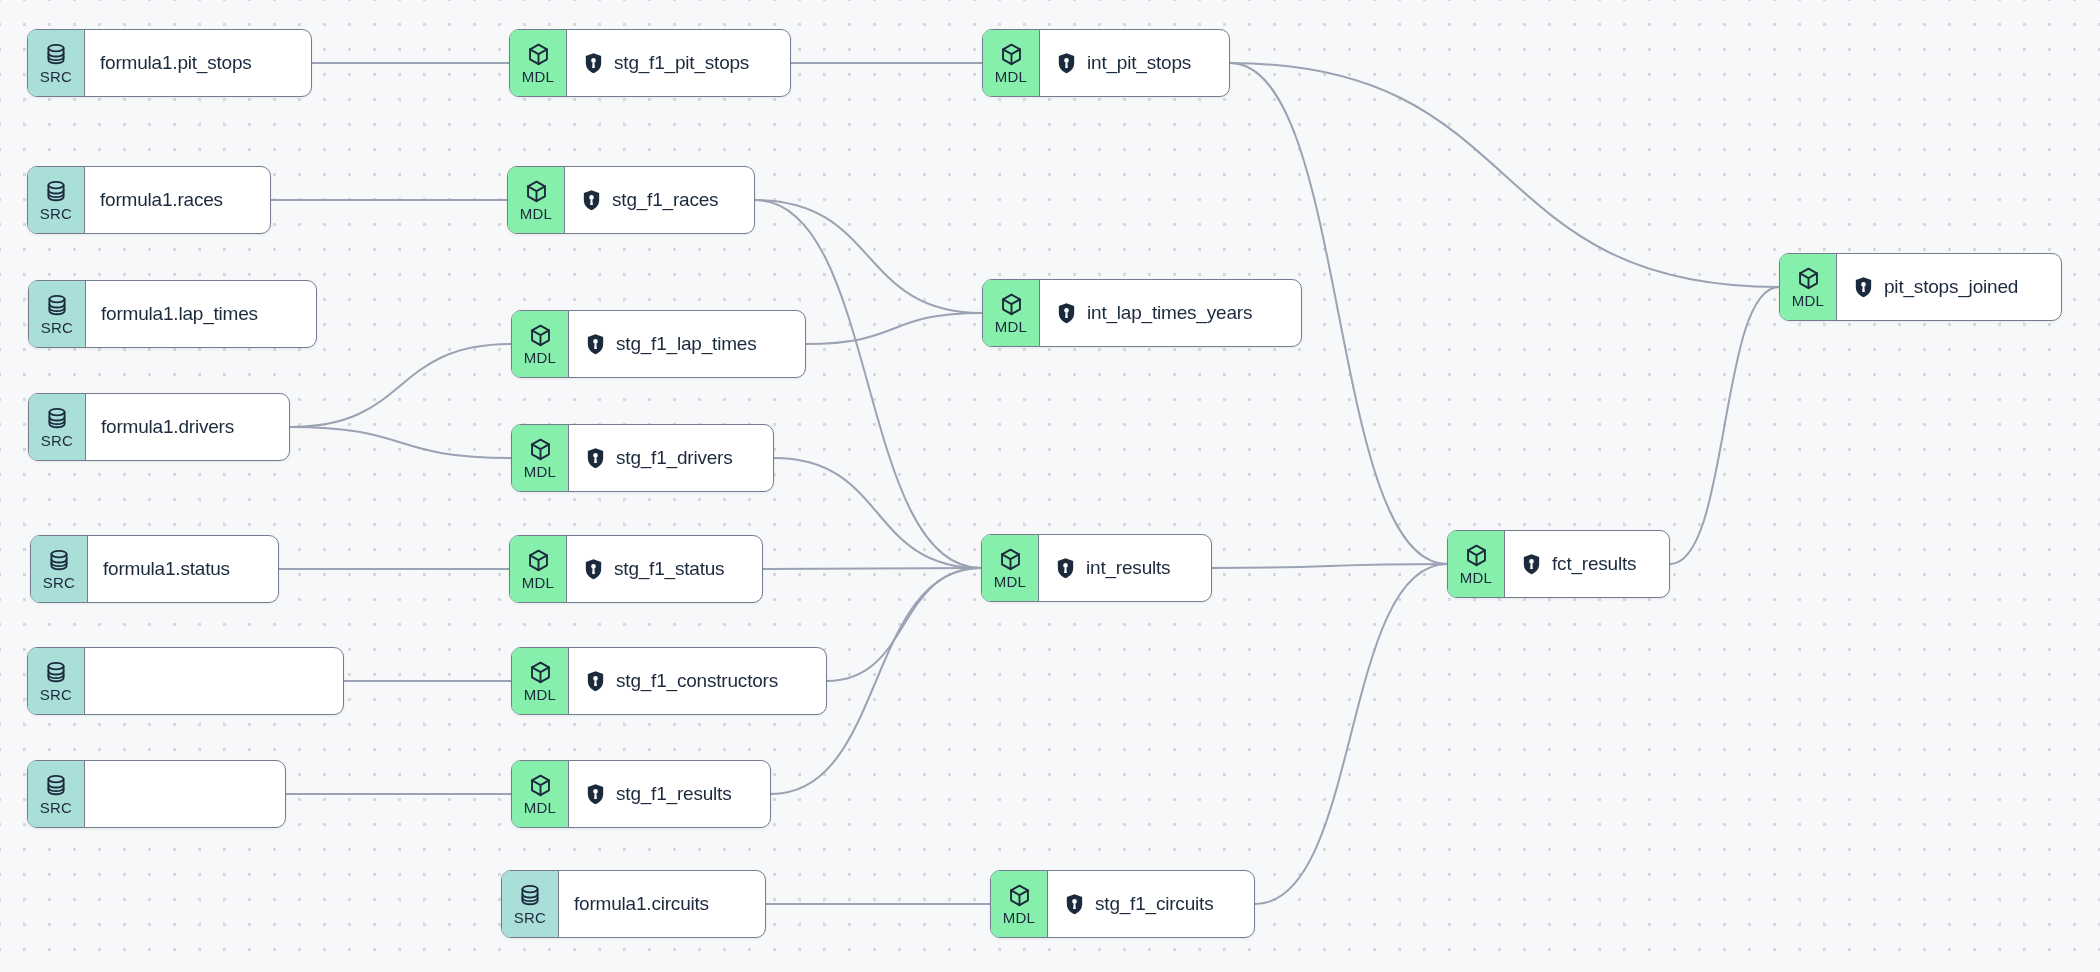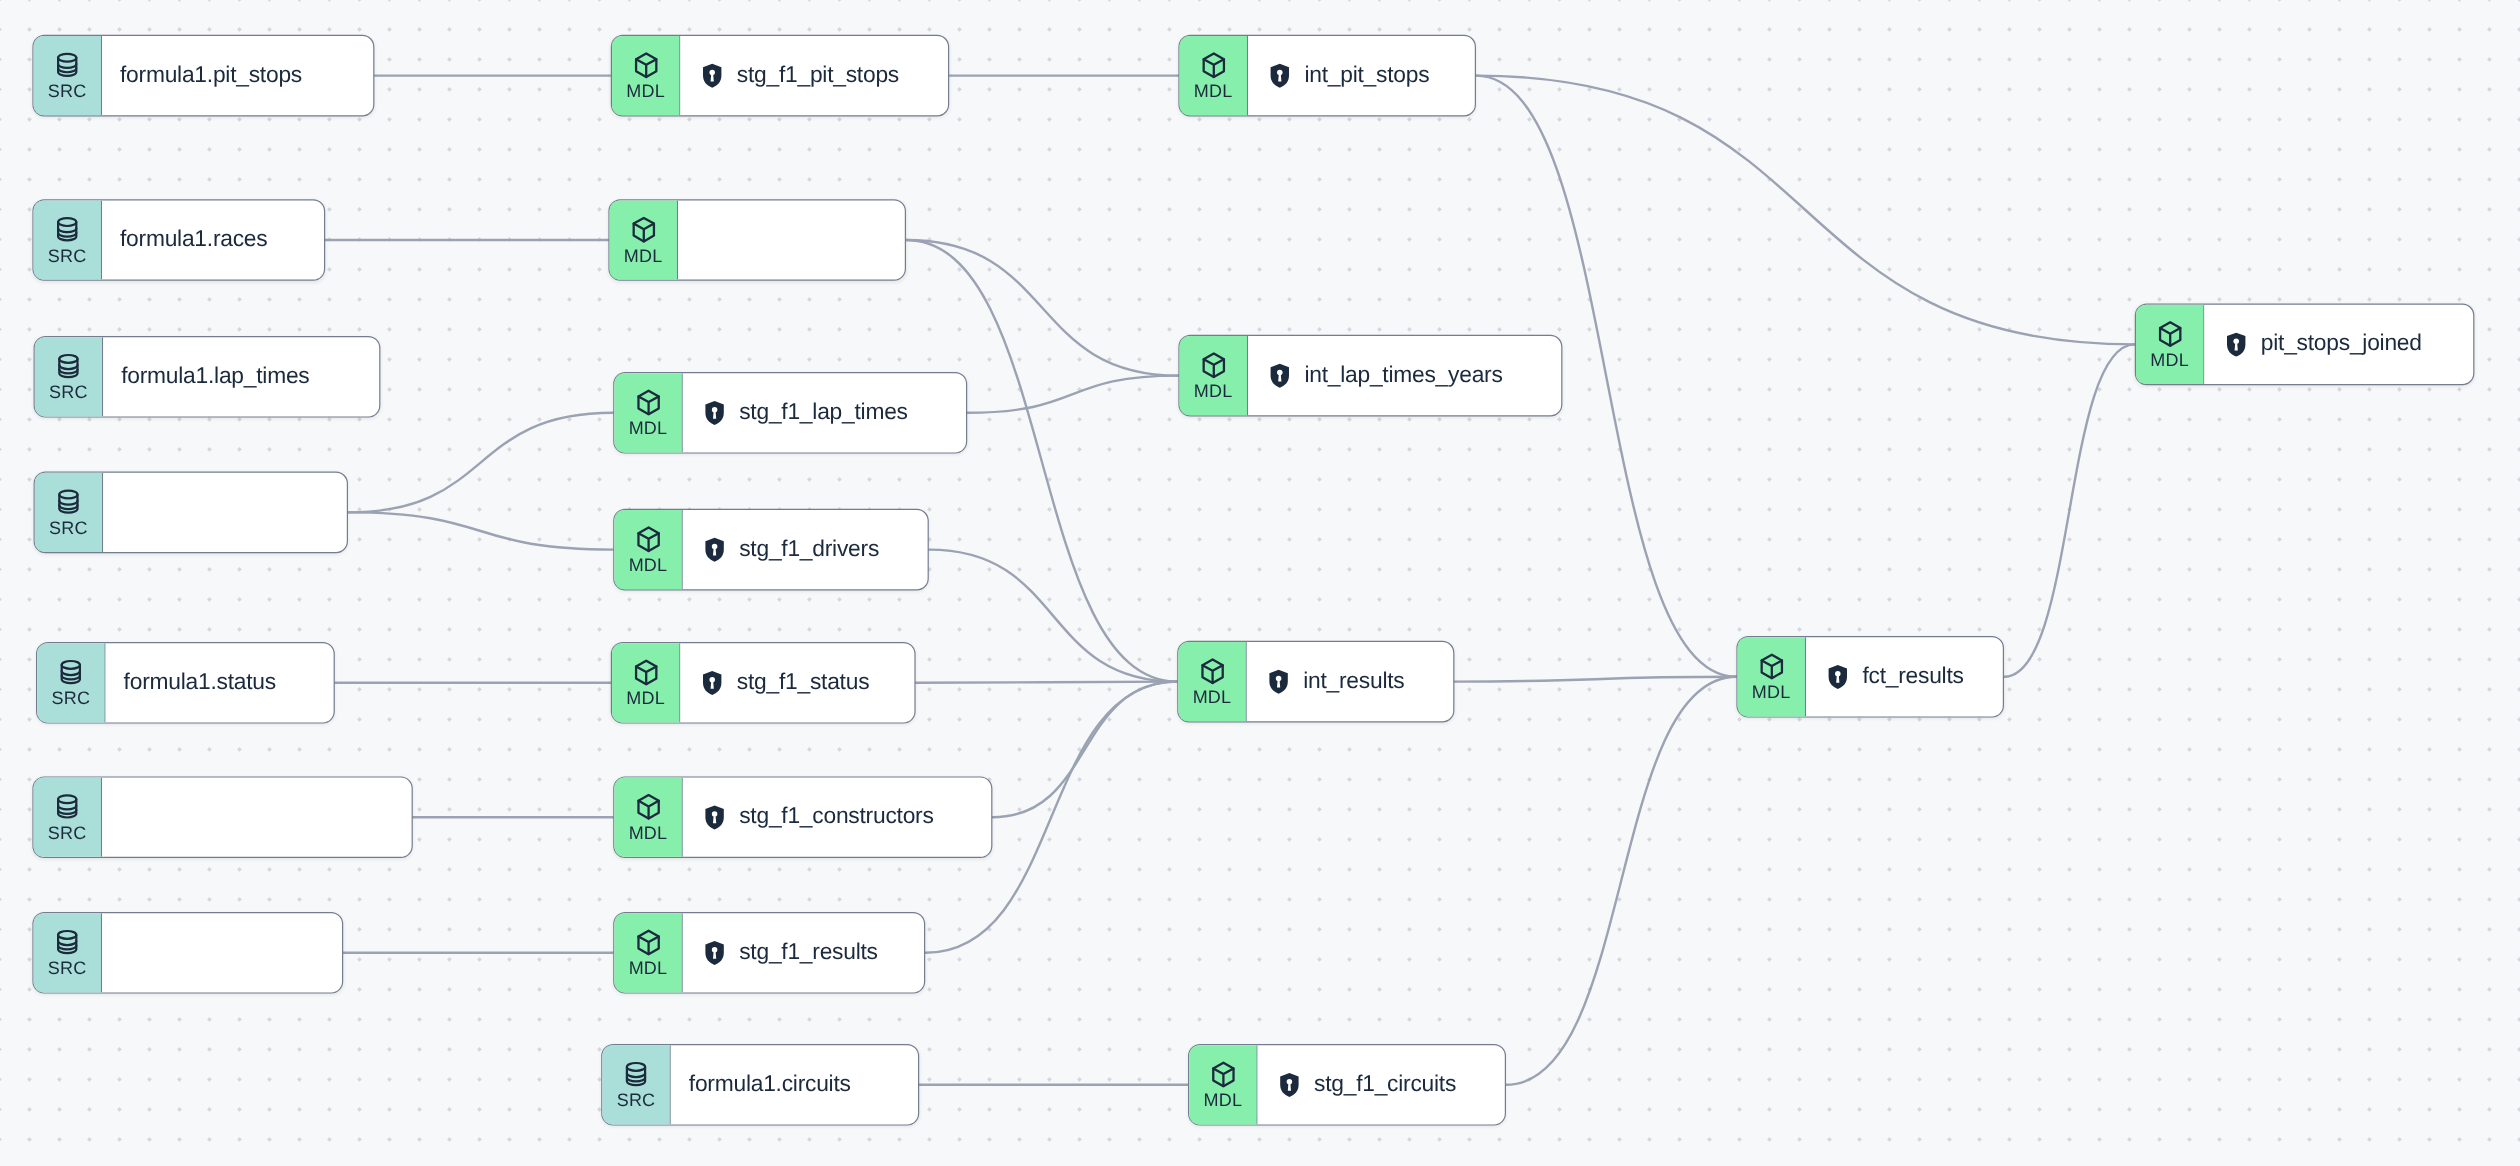--- a/index.html
+++ b/index.html
@@ -119,20 +119,23 @@
         <span>formula1.lap_times</span>
       </div>
   </div>
   <div class="node" style="left:28px;top:393px;min-width:262px">
     <div class="cell src">
         <svg class="glyph" width="26" height="26" viewBox="0 0 24 24">
           <use href="#i-db"></use>
         </svg>
         <span class="kind">SRC</span>
       </div>
+    <div class="nbody">
+        <span>formula1.drivers</span>
+      </div>
   </div>
   <div class="node" style="left:30px;top:535px;min-width:249px">
     <div class="cell src">
         <svg class="glyph" width="26" height="26" viewBox="0 0 24 24">
           <use href="#i-db"></use>
         </svg>
         <span class="kind">SRC</span>
       </div>
     <div class="nbody">
         <span>formula1.status</span>
@@ -180,20 +183,26 @@
         <span>stg_f1_pit_stops</span>
       </div>
   </div>
   <div class="node" style="left:507px;top:166px;min-width:248px">
     <div class="cell mdl">
         <svg class="glyph" width="27" height="27" viewBox="0 0 24 24">
           <use href="#i-cube"></use>
         </svg>
         <span class="kind">MDL</span>
       </div>
+    <div class="nbody">
+        <svg class="shield" width="23" height="24" viewBox="0 0 24 24">
+          <use href="#i-shield"></use>
+        </svg>
+        <span>stg_f1_races</span>
+      </div>
   </div>
   <div class="node" style="left:511px;top:310px;min-width:295px">
     <div class="cell mdl">
         <svg class="glyph" width="27" height="27" viewBox="0 0 24 24">
           <use href="#i-cube"></use>
         </svg>
         <span class="kind">MDL</span>
       </div>
     <div class="nbody">
         <svg class="shield" width="23" height="24" viewBox="0 0 24 24">

